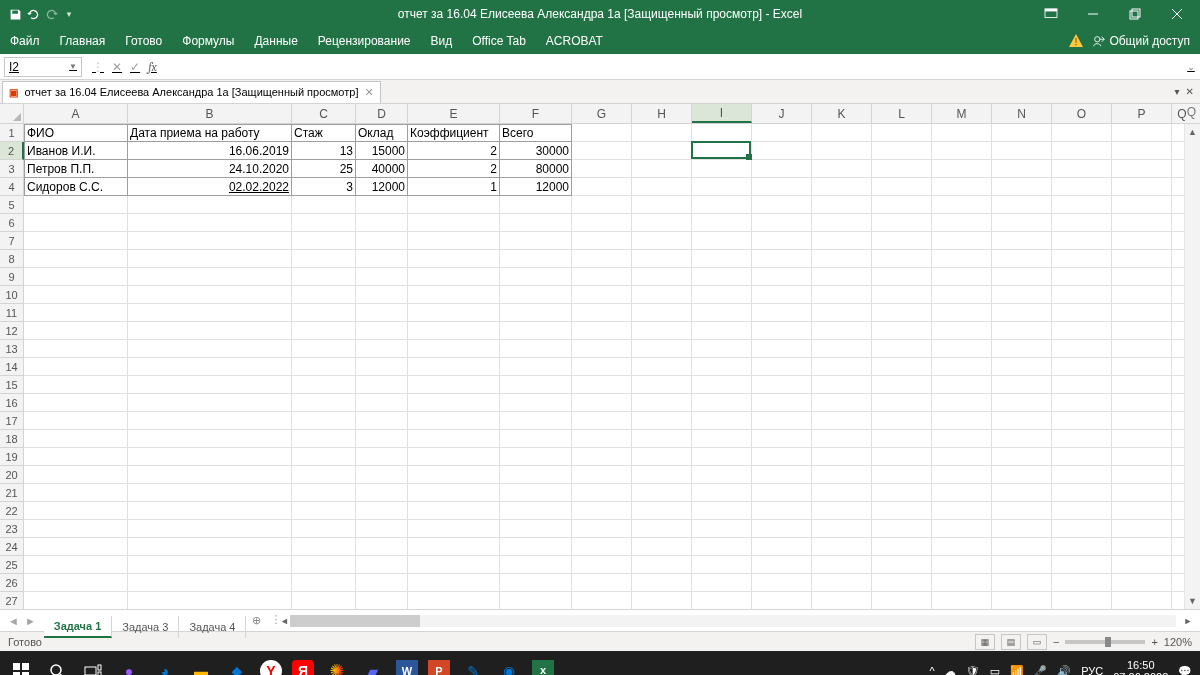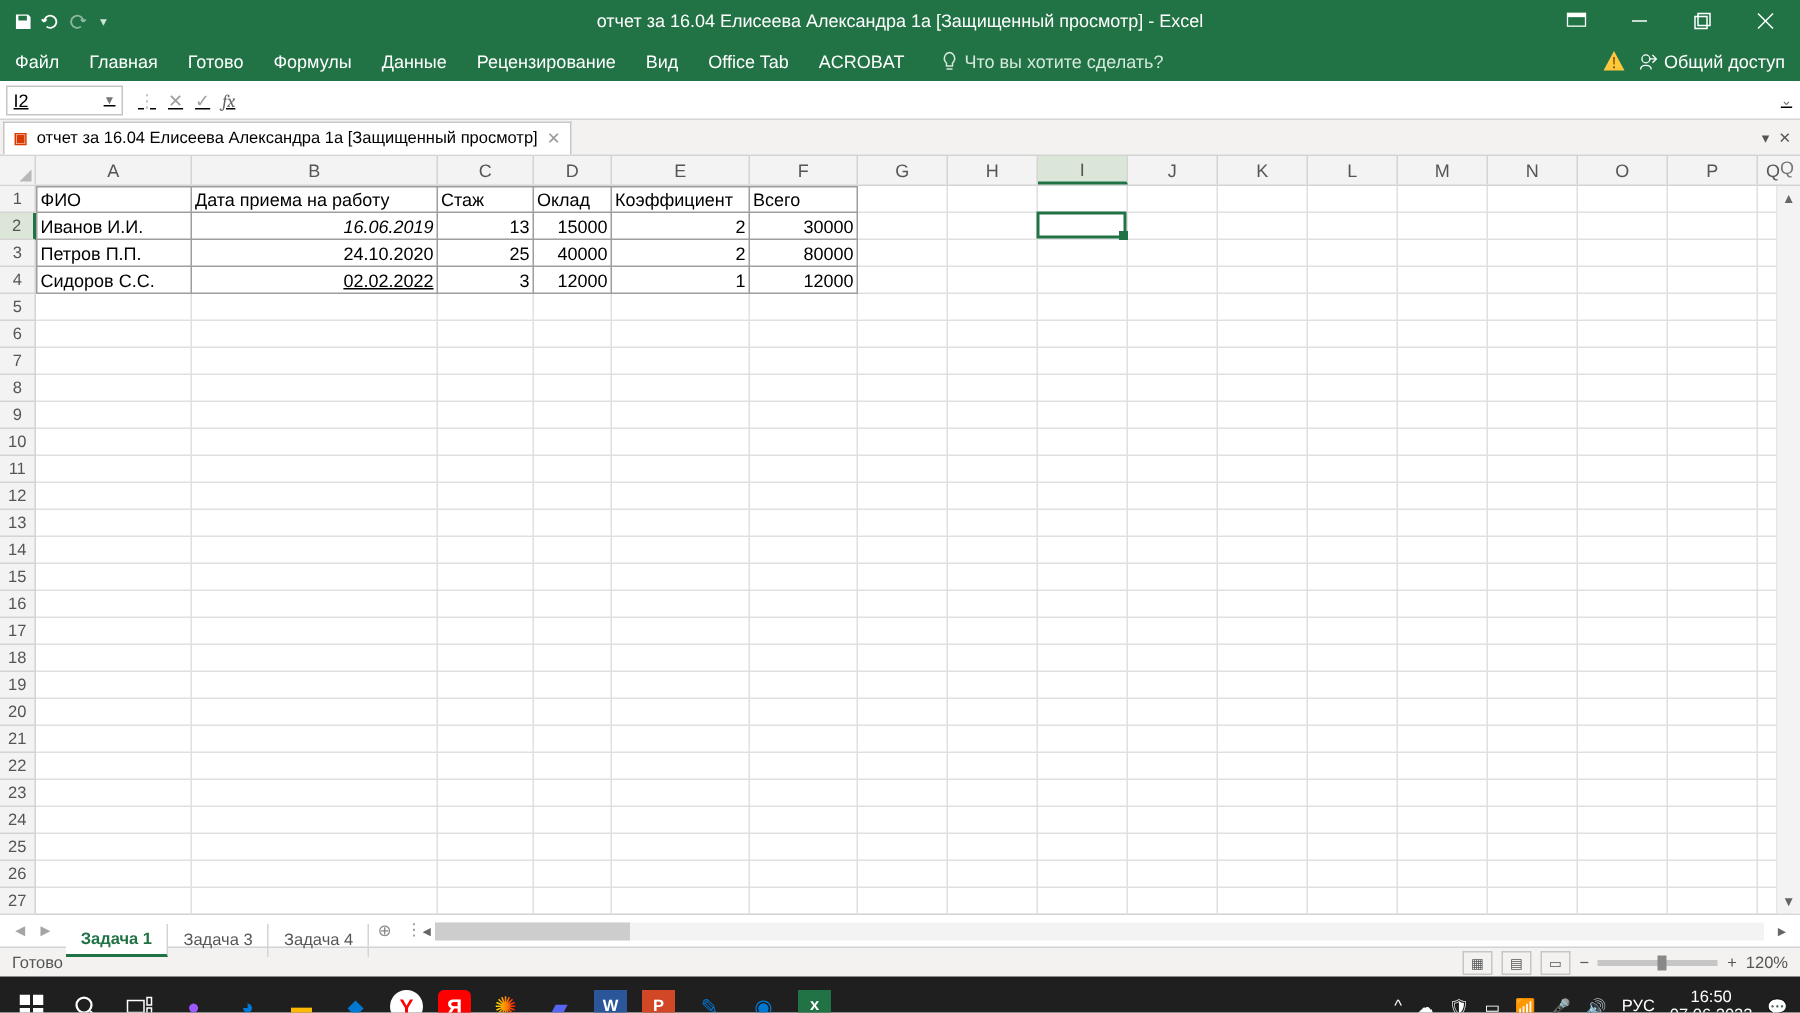--- a/index.html
+++ b/index.html
@@ -146,28 +146,20 @@
       <div class="ribbon-tab">Файл</div>
       <div class="ribbon-tab">Главная</div>
       <div class="ribbon-tab">Готово</div>
       <div class="ribbon-tab">Формулы</div>
       <div class="ribbon-tab">Данные</div>
       <div class="ribbon-tab">Рецензирование</div>
       <div class="ribbon-tab">Вид</div>
       <div class="ribbon-tab">Office Tab</div>
       <div class="ribbon-tab">ACROBAT</div>
     </div>
-  <div class="ribbon-tell">
-    <span>
-        <svg width="12" height="14" viewBox="0 0 12 14">
-          <path fill="none" stroke="#d4e9dc" d="M6 1a4 4 0 0 1 2 7v2H4V8a4 4 0 0 1 2-7zM4 12h4"></path>
-        </svg>
-      </span>
-    <span>Что вы хотите сделать?</span>
-  </div>
   <div class="ribbon-right">
     <span>
         <svg class="warn-icon" viewBox="0 0 16 16">
           <path fill="#ffc83d" d="M8 1l7 13H1L8 1z"></path>
           <path fill="#9c6500" d="M7.3 5h1.4l-.2 5H7.5l-.2-5zm.7 6a.8.8 0 1 1 0 1.6.8.8 0 0 1 0-1.6z"></path>
         </svg>
       </span>
     <div class="share-btn">
       <span>
           <svg width="14" height="14" viewBox="0 0 16 16">
@@ -273,21 +265,21 @@
           <div class="cell" style="width: 60px;"></div>
           <div class="cell" style="width: 60px;"></div>
           <div class="cell" style="width: 60px;"></div>
           <div class="cell" style="width: 60px;"></div>
           <div class="cell" style="width: 60px;"></div>
           <div class="cell" style="width: 60px;"></div>
           <div class="cell" style="width: 20px;"></div>
         </div>
         <div class="cell-row">
           <div class="cell data-border-right" style="width: 104px; border-bottom: 1px solid rgb(158, 158, 158); border-left: 1px solid rgb(158, 158, 158);">Иванов И.И.</div>
-          <div class="cell right data-border-right" style="width: 164px; border-bottom: 1px solid rgb(158, 158, 158); font-style: italic;">16.06.2019</div>
+          <div class="cell right data-border-right" style="width: 164px; border-bottom: 1px solid rgb(158, 158, 158);">16.06.2019</div>
           <div class="cell right data-border-right" style="width: 64px; border-bottom: 1px solid rgb(158, 158, 158);">13</div>
           <div class="cell right data-border-right" style="width: 52px; border-bottom: 1px solid rgb(158, 158, 158);">15000</div>
           <div class="cell right data-border-right" style="width: 92px; border-bottom: 1px solid rgb(158, 158, 158);">2</div>
           <div class="cell right data-border-right" style="width: 72px; border-bottom: 1px solid rgb(158, 158, 158);">30000</div>
           <div class="cell" style="width: 60px;"></div>
           <div class="cell" style="width: 60px;"></div>
           <div class="cell" style="width: 60px;"></div>
           <div class="cell" style="width: 60px;"></div>
           <div class="cell" style="width: 60px;"></div>
           <div class="cell" style="width: 60px;"></div>

